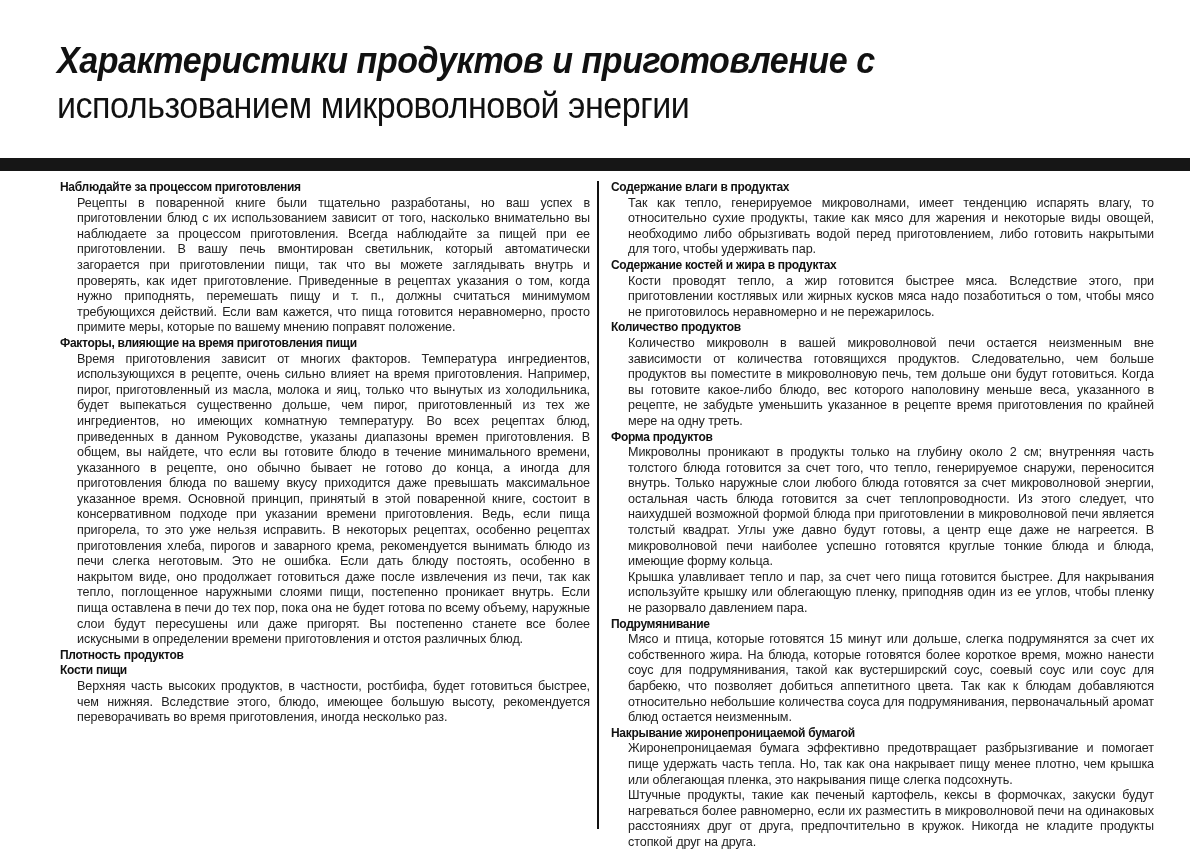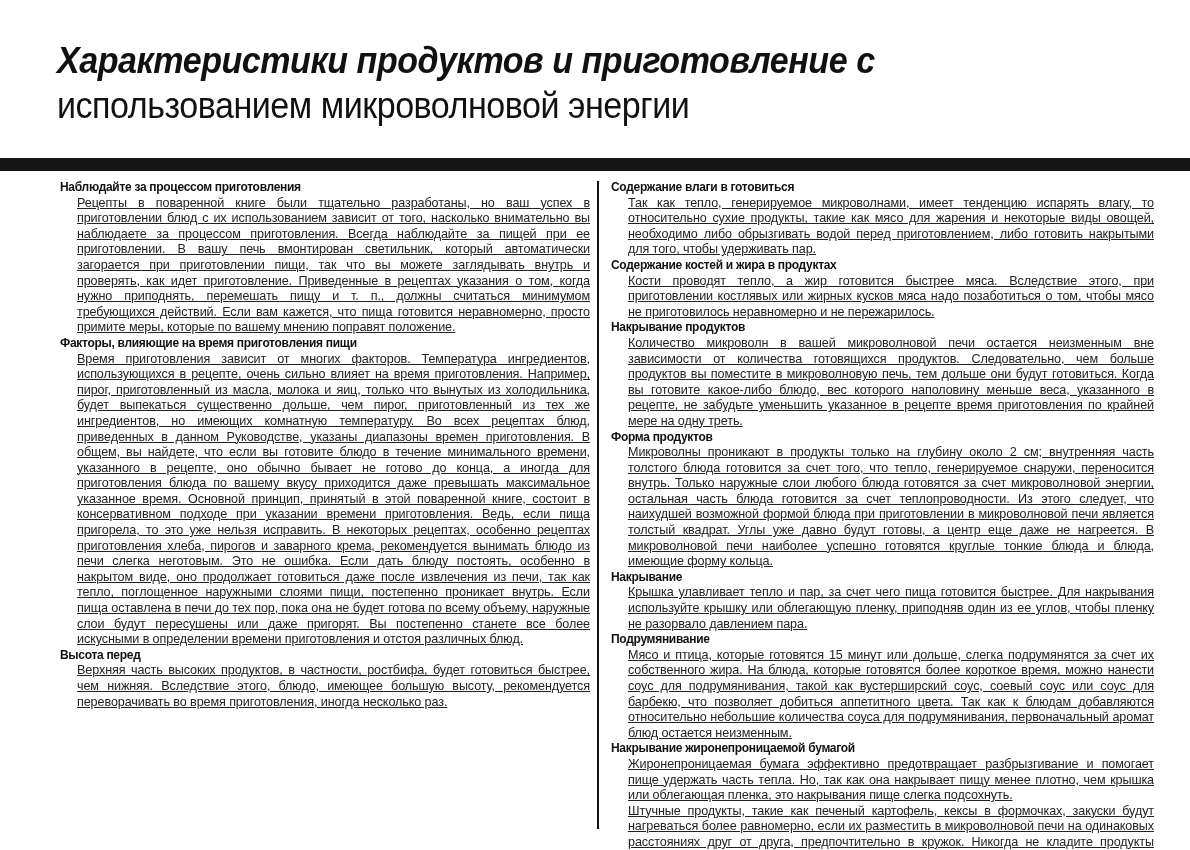--- a/index.html
+++ b/index.html
@@ -74,21 +74,20 @@
     color: #111;
   }
   .section p {
     margin: 0;
     padding-left: 17px;
     font-size: 12.6px;
     line-height: 15.6px;
     text-align: justify;
     letter-spacing: -0.1px;
     color: #222;
-    text-decoration: underline;
   }
 </style>
 </head>
 <body>
 
 <div class="page">
 
   <div class="title-block">
     <div class="title-line l1">Характеристики продуктов и приготовление с</div>
     <div class="title-line l2">использованием микроволновой энергии</div>
@@ -100,46 +99,46 @@
   <div class="col col-left">
     <div class="section">
       <h3>Наблюдайте за процессом приготовления</h3>
       <p>Рецепты в поваренной книге были тщательно разработаны, но ваш успех в приготовлении блюд с их использованием зависит от того, насколько внимательно вы наблюдаете за процессом приготовления. Всегда наблюдайте за пищей при ее приготовлении. В вашу печь вмонтирован светильник, который автоматически загорается при приготовлении пищи, так что вы можете заглядывать внутрь и проверять, как идет приготовление. Приведенные в рецептах указания о том, когда нужно приподнять, перемешать пищу и т. п., должны считаться минимумом требующихся действий. Если вам кажется, что пища готовится неравномерно, просто примите меры, которые по вашему мнению поправят положение.</p>
     </div>
     <div class="section">
       <h3>Факторы, влияющие на время приготовления пищи</h3>
       <p>Время приготовления зависит от многих факторов. Температура ингредиентов, использующихся в рецепте, очень сильно влияет на время приготовления. Например, пирог, приготовленный из масла, молока и яиц, только что вынутых из холодильника, будет выпекаться существенно дольше, чем пирог, приготовленный из тех же ингредиентов, но имеющих комнатную температуру. Во всех рецептах блюд, приведенных в данном Руководстве, указаны диапазоны времен приготовления. В общем, вы найдете, что если вы готовите блюдо в течение минимального времени, указанного в рецепте, оно обычно бывает не готово до конца, а иногда для приготовления блюда по вашему вкусу приходится даже превышать максимальное указанное время. Основной принцип, принятый в этой поваренной книге, состоит в консервативном подходе при указании времени приготовления. Ведь, если пища пригорела, то это уже нельзя исправить. В некоторых рецептах, особенно рецептах приготовления хлеба, пирогов и заварного крема, рекомендуется вынимать блюдо из печи слегка неготовым. Это не ошибка. Если дать блюду постоять, особенно в накрытом виде, оно продолжает готовиться даже после извлечения из печи, так как тепло, поглощенное наружными слоями пищи, постепенно проникает внутрь. Если пища оставлена в печи до тех пор, пока она не будет готова по всему объему, наружные слои будут пересушены или даже пригорят. Вы постепенно станете все более искусными в определении времени приготовления и отстоя различных блюд.</p>
     </div>
     <div class="section">
+      <h3>Плотность продуктов</h3>
     </div>
     <div class="section">
-      <h3>Высота перед</h3>
+      <h3>Кости пищи</h3>
       <p>Верхняя часть высоких продуктов, в частности, ростбифа, будет готовиться быстрее, чем нижняя. Вследствие этого, блюдо, имеющее большую высоту, рекомендуется переворачивать во время приготовления, иногда несколько раз.</p>
     </div>
   </div>
 
   <div class="col col-right">
     <div class="section">
-      <h3>Содержание влаги в готовиться</h3>
+      <h3>Содержание влаги в продуктах</h3>
       <p>Так как тепло, генерируемое микроволнами, имеет тенденцию испарять влагу, то относительно сухие продукты, такие как мясо для жарения и некоторые виды овощей, необходимо либо обрызгивать водой перед приготовлением, либо готовить накрытыми для того, чтобы удерживать пар.</p>
     </div>
     <div class="section">
       <h3>Содержание костей и жира в продуктах</h3>
       <p>Кости проводят тепло, а жир готовится быстрее мяса. Вследствие этого, при приготовлении костлявых или жирных кусков мяса надо позаботиться о том, чтобы  мясо не приготовилось неравномерно и не пережарилось.</p>
     </div>
     <div class="section">
-      <h3>Накрывание продуктов</h3>
+      <h3>Количество продуктов</h3>
       <p>Количество микроволн в вашей микроволновой печи остается неизменным вне зависимости от количества готовящихся продуктов. Следовательно, чем больше продуктов вы поместите в микроволновую печь, тем дольше они будут готовиться. Когда вы готовите какое-либо блюдо, вес которого наполовину меньше веса, указанного в рецепте, не забудьте уменьшить указанное в рецепте время приготовления по крайней мере на одну треть.</p>
     </div>
     <div class="section">
       <h3>Форма продуктов</h3>
       <p>Микроволны проникают в продукты только на глубину около 2 см; внутренняя часть толстого блюда готовится за счет того, что тепло, генерируемое снаружи, переносится внутрь. Только наружные слои любого блюда готовятся за счет микроволновой энергии, остальная часть блюда готовится за счет теплопроводности. Из этого следует, что наихудшей возможной формой блюда при приготовлении в микроволновой печи является толстый квадрат. Углы уже давно будут готовы, а центр еще даже не нагреется. В микроволновой печи наиболее успешно готовятся круглые тонкие блюда и блюда, имеющие форму кольца.</p>
     </div>
     <div class="section">
-      <h3>Накрывание</h3>
       <p>Крышка улавливает тепло и пар, за счет чего пища готовится быстрее. Для накрывания используйте крышку или облегающую пленку, приподняв один из ее углов, чтобы пленку не разорвало давлением пара.</p>
     </div>
     <div class="section">
       <h3>Подрумянивание</h3>
       <p>Мясо и птица, которые готовятся 15 минут или дольше, слегка подрумянятся за счет их собственного жира. На блюда, которые готовятся более короткое время, можно нанести соус для подрумянивания, такой как вустерширский соус, соевый соус или соус для барбекю, что позволяет добиться аппетитного цвета. Так как к блюдам добавляются относительно небольшие количества соуса для подрумянивания, первоначальный аромат блюд остается неизменным.</p>
     </div>
     <div class="section">
       <h3>Накрывание жиронепроницаемой бумагой</h3>
       <p>Жиронепроницаемая бумага эффективно предотвращает разбрызгивание и помогает пище удержать часть тепла. Но, так как она накрывает пищу менее плотно, чем крышка или облегающая пленка, это накрывания пище слегка подсохнуть.</p>
     </div>

